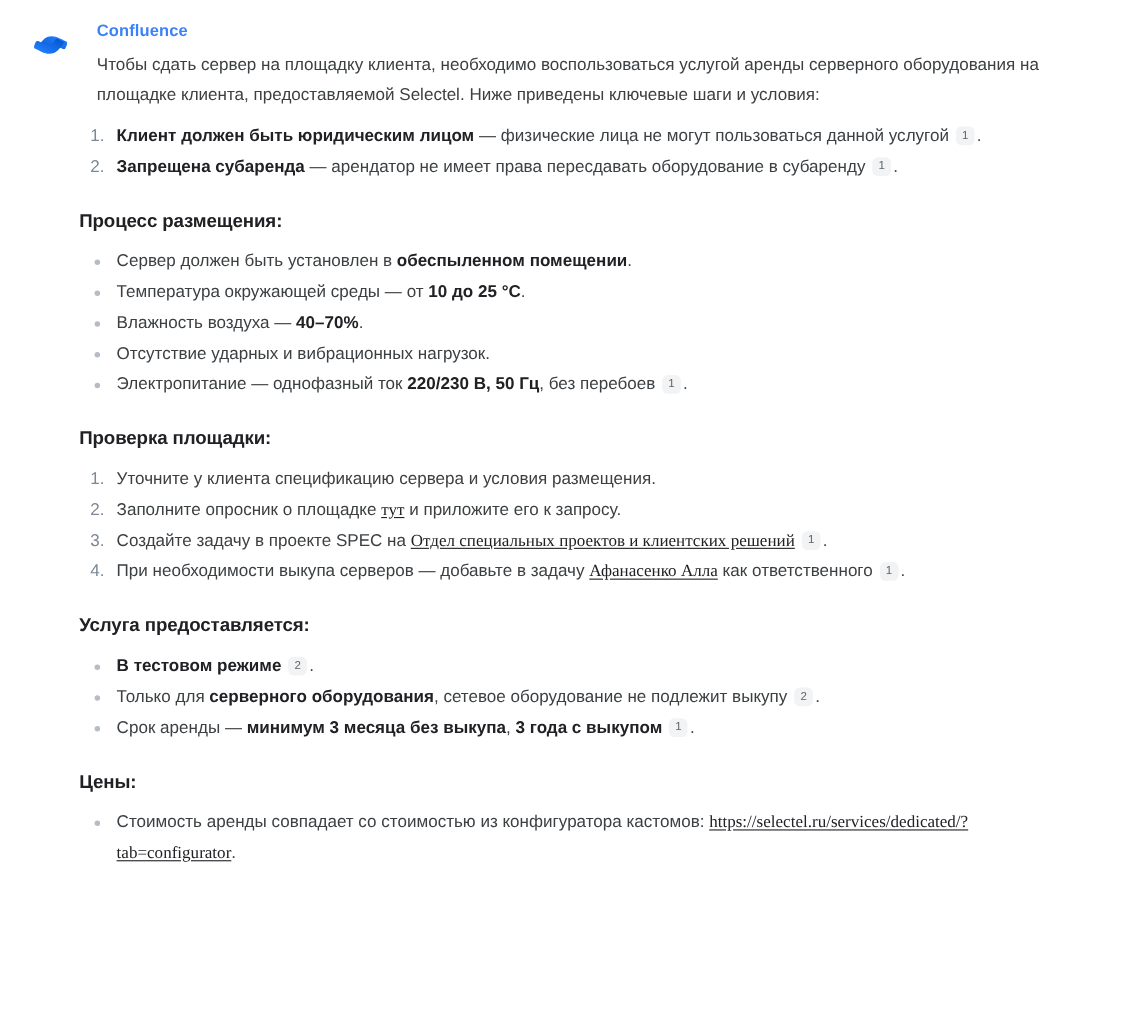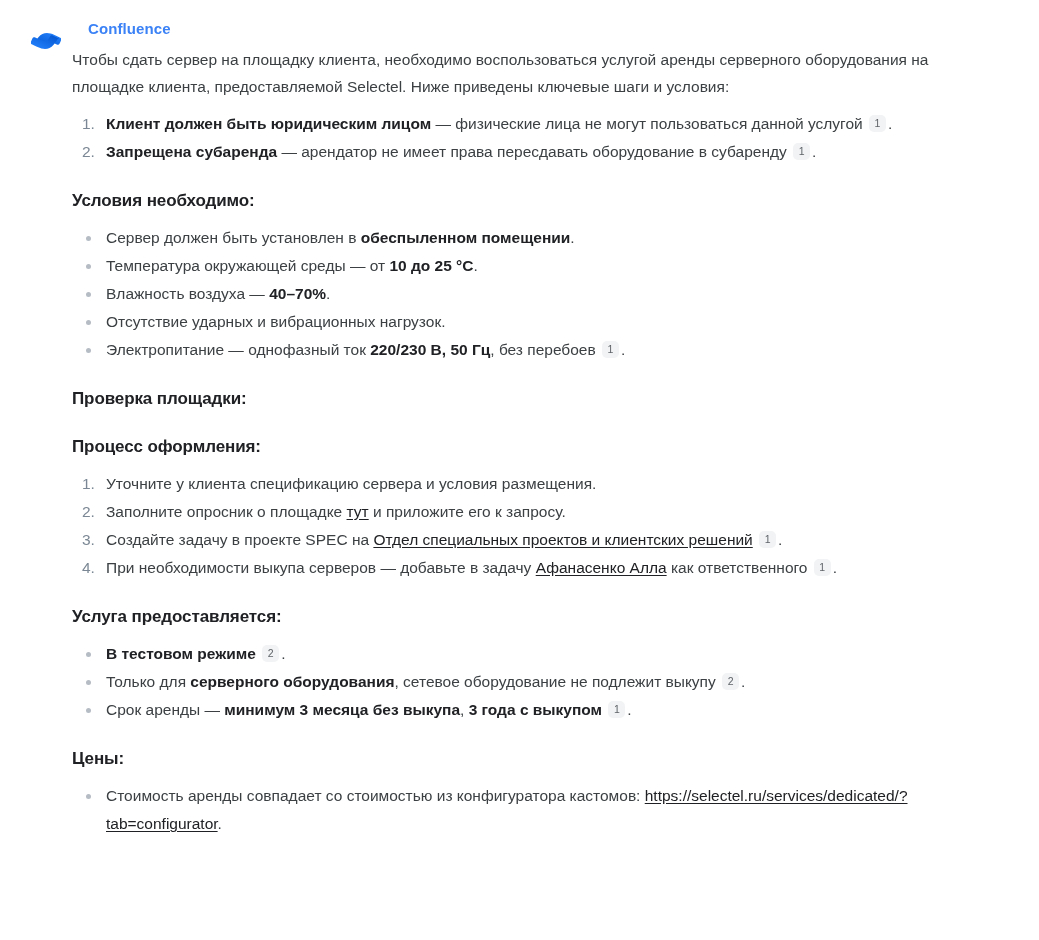--- a/index.html
+++ b/index.html
@@ -43,21 +43,21 @@
   }
   .source-title {
     font-size: 15px;
     font-weight: bold;
     color: #3b82f6;
     line-height: 22px;
     margin: 0 0 6px 16px;
     letter-spacing: .1px;
   }
   p.intro {
-    margin: 0 0 10px 0;
+    margin: 0 0 10px 16px;
     font-size: 15.5px;
     line-height: 27px;
     color: #3c4043;
   }
   h3.section {
     font-size: 17px;
     font-weight: bold;
     color: #202124;
     margin: 22px 0 10px 0;
     line-height: 26px;
@@ -104,20 +104,21 @@
     border-radius: 50%;
     background: #b6bcc4;
   }
   b, strong { color: #202124; font-weight: bold; }
   .lnk {
     color: #202124;
     text-decoration: underline;
     text-underline-offset: 2px;
     cursor: pointer;
     font-weight: normal;
+    font-family: Liberation Serif, serif;
   }
   .cite {
     display: inline-block;
     min-width: 17px;
     height: 17px;
     padding: 0 4px;
     margin: 0 2px;
     border-radius: 5px;
     background: #f1f3f4;
     color: #5f6368;
@@ -156,32 +157,31 @@
 
       <div class="source-title">Confluence</div>
 
       <p class="intro">Чтобы сдать сервер на площадку клиента, необходимо воспользоваться услугой аренды серверного оборудования на площадке клиента, предоставляемой Selectel. Ниже приведены ключевые шаги и условия:</p>
 
       <div id="sections-host">
           <ol class="olist">
             <li><span class="marker">1.</span><b>Клиент должен быть юридическим лицом</b><span> — физические лица не могут пользоваться данной услугой </span><span class="cite">1</span><span>.</span></li>
             <li><span class="marker">2.</span><b>Запрещена субаренда</b><span> — арендатор не имеет права пересдавать оборудование в субаренду </span><span class="cite">1</span><span>.</span></li>
           </ol>
-          <h3 class="section">Условия необходимо:</h3>
+          <h3 class="section">Процесс размещения:</h3>
           <ul class="ulist">
             <li><span class="dot"></span><span>Сервер должен быть установлен в </span><b>обеспыленном помещении</b><span>.</span></li>
             <li><span class="dot"></span><span>Температура окружающей среды — от </span><b>10 до 25 °C</b><span>.</span></li>
             <li><span class="dot"></span><span>Влажность воздуха — </span><b>40–70%</b><span>.</span></li>
             <li><span class="dot"></span><span>Отсутствие ударных и вибрационных нагрузок.</span></li>
             <li><span class="dot"></span><span>Электропитание — однофазный ток </span><b>220/230 В, 50 Гц</b><span>, без перебоев </span><span class="cite">1</span><span>.</span></li>
           </ul>
           <h3 class="section">Проверка площадки:</h3>
           <ul class="ulist">
           </ul>
-          <h3 class="section">Процесс оформления:</h3>
           <ol class="olist">
             <li><span class="marker">1.</span><span>Уточните у клиента спецификацию сервера и условия размещения.</span></li>
             <li><span class="marker">2.</span><span>Заполните опросник о площадке </span><a class="lnk">тут</a><span> и приложите его к запросу.</span></li>
             <li><span class="marker">3.</span><span>Создайте задачу в проекте SPEC на </span><a class="lnk">Отдел специальных проектов и клиентских решений</a><span> </span><span class="cite">1</span><span>.</span></li>
             <li><span class="marker">4.</span><span>При необходимости выкупа серверов — добавьте в задачу </span><a class="lnk">Афанасенко Алла</a><span> как ответственного </span><span class="cite">1</span><span>.</span></li>
           </ol>
           <h3 class="section">Услуга предоставляется:</h3>
           <ul class="ulist">
             <li><span class="dot"></span><b>В тестовом режиме</b><span> </span><span class="cite">2</span><span>.</span></li>
             <li><span class="dot"></span><span>Только для </span><b>серверного оборудования</b><span>, сетевое оборудование не подлежит выкупу </span><span class="cite">2</span><span>.</span></li>

